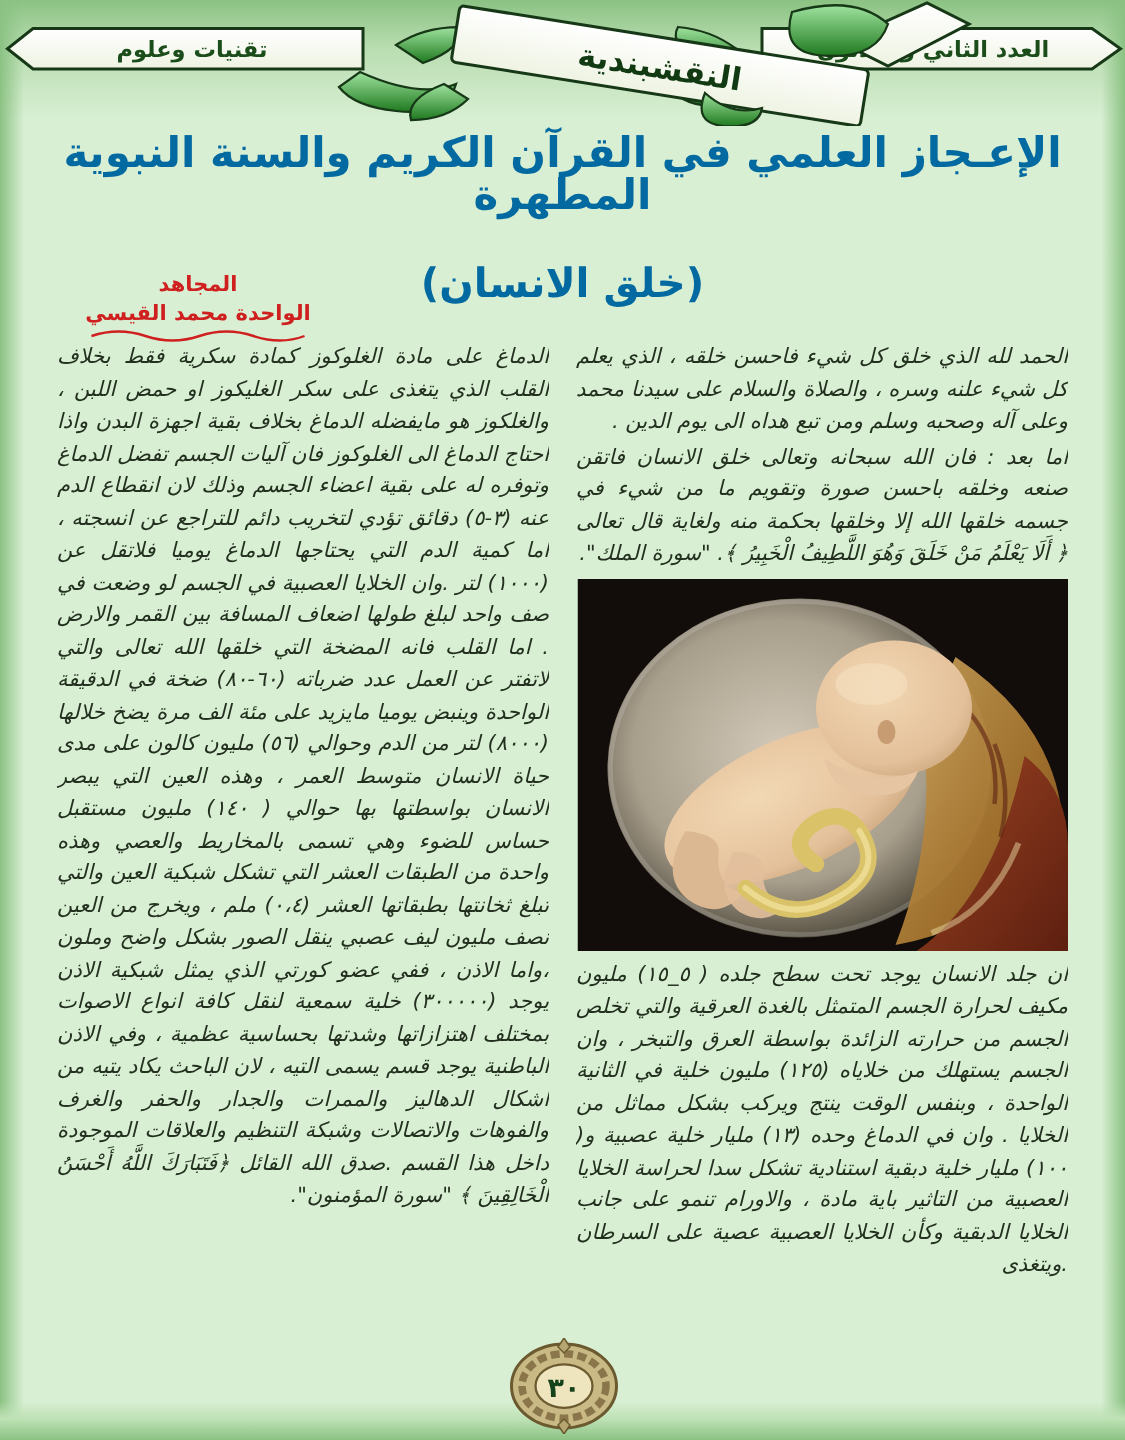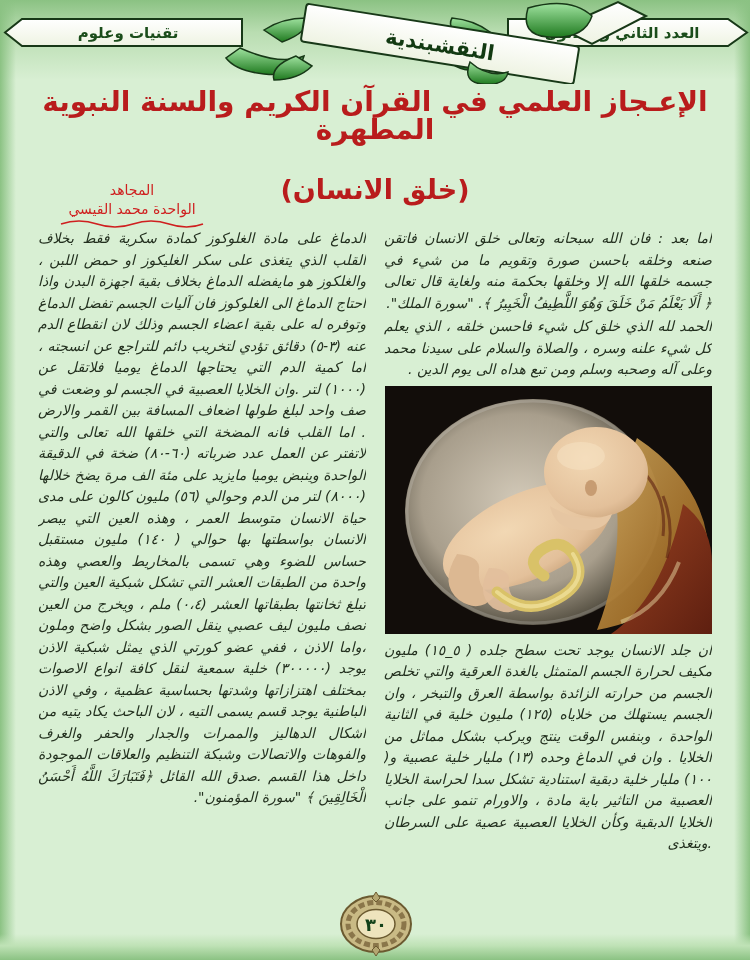--- a/index.html
+++ b/index.html
@@ -13,26 +13,26 @@
     background:linear-gradient(90deg,#8bc283 0%,rgba(139,194,131,0) 100%);}
   .frame-right{position:absolute;top:0;right:0;width:16px;height:960px;
     background:linear-gradient(270deg,#8bc283 0%,rgba(139,194,131,0) 100%);}
   .frame-bottom{position:absolute;bottom:0;left:0;width:750px;height:26px;
     background:linear-gradient(0deg,#8bc283 0%,#bfe2b6 55%,rgba(216,239,211,0) 100%);}
 
   .banner{position:absolute;top:0;left:0;width:750px;height:84px;}
   .banner text{font-family:"DejaVu Sans",sans-serif;font-weight:bold;}
 
   .title-block{position:absolute;top:88px;left:30px;width:690px;text-align:center;
-    color:#b91c1c;font-weight:bold;line-height:1.0;}
+    color:#0369a1;font-weight:bold;line-height:1.0;}
   .title-line1{font-size:28px;letter-spacing:0px;}
   .title-line2{font-size:27px;margin-top:32px;}
 
   .author-block{position:absolute;top:181px;left:52px;width:160px;text-align:center;
-    color:#cf1f1f;font-size:14px;line-height:19px;}
+    color:#cf1f1f;font-size:14px;line-height:19px;font-weight:bold;}
   .author-block .squiggle{display:block;margin:0 auto;}
 
   .col{position:absolute;top:228px;width:328px;height:708px;overflow:hidden;
     direction:rtl;text-align:justify;color:#23301f;font-size:14px;line-height:21.5px;font-style:italic;}
   .col p{margin:0 0 2px 0;}
   .col-right{right:38px;}
   .col-left{left:38px;}
 
   .photo{display:block;width:327px;height:248px;margin:5px 0 6px 0;}
 
@@ -94,22 +94,22 @@
 
   <div class="author-block">
     <div>المجاهد</div>
     <div>الواحدة محمد القيسي</div>
     <svg class="squiggle" width="150" height="9" viewBox="0 0 150 9">
       <path d="M4,5 q18,-6 36,0 t36,0 t36,0 t34,0" stroke="#cf1f1f" stroke-width="1.6" fill="none"></path>
     </svg>
   </div>
 
   <div class="col col-right">
+    <p>الحمد لله الذي خلق كل شيء فاحسن خلقه ، الذي يعلم كل شيء علنه وسره ، والصلاة والسلام على سيدنا محمد وعلى آله وصحبه وسلم ومن تبع هداه الى يوم الدين .</p>
     <p>اما بعد : فان الله سبحانه وتعالى خلق الانسان فاتقن صنعه وخلقه باحسن صورة وتقويم ما من شيء في جسمه خلقها الله إلا وخلقها بحكمة منه ولغاية قال تعالى ﴿ أَلَا يَعْلَمُ مَنْ خَلَقَ وَهُوَ اللَّطِيفُ الْخَبِيرُ ﴾. "سورة الملك".</p>
-    <p>الحمد لله الذي خلق كل شيء فاحسن خلقه ، الذي يعلم كل شيء علنه وسره ، والصلاة والسلام على سيدنا محمد وعلى آله وصحبه وسلم ومن تبع هداه الى يوم الدين .</p>
 
     <svg class="photo" viewBox="0 0 327 248">
       <defs>
         <radialGradient id="sacGrad" cx="0.45" cy="0.45" r="0.62">
           <stop offset="0" stop-color="#d2c9b8"></stop>
           <stop offset="0.62" stop-color="#a89e8c"></stop>
           <stop offset="0.88" stop-color="#5e584a"></stop>
           <stop offset="1" stop-color="#2b2720"></stop>
         </radialGradient>
         <radialGradient id="skinG" cx="0.4" cy="0.35" r="0.8">

